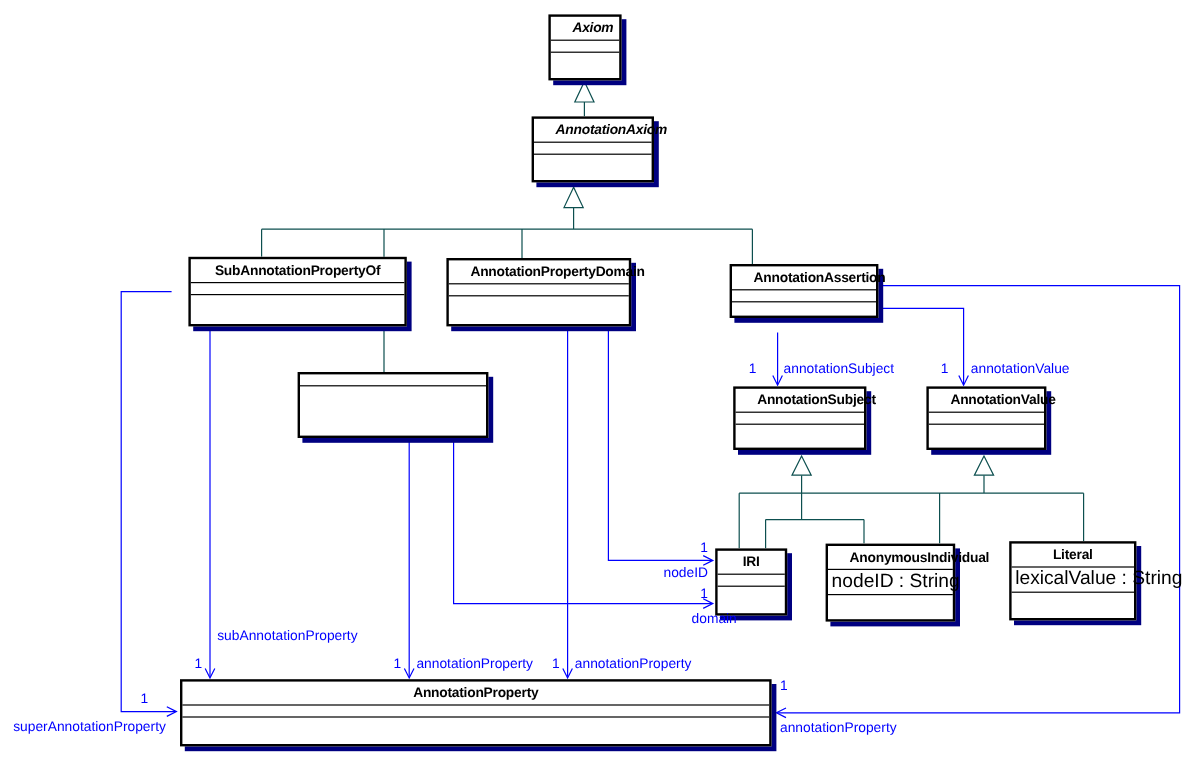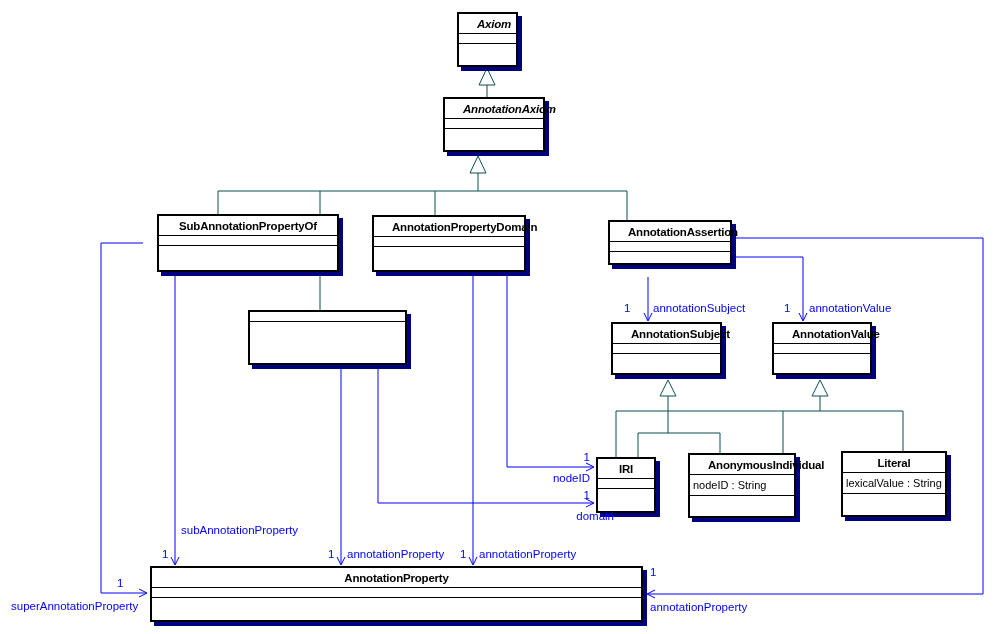--- a/index.html
+++ b/index.html
@@ -20,21 +20,21 @@
   .uml-class{
     position:absolute;background:#ffffff;border:2px solid var(--border);
     box-shadow:4px 4px 0 var(--shadow);display:flex;flex-direction:column;box-sizing:border-box;
   }
   .uml-class .title{
     border-bottom:1px solid var(--border);font-weight:bold;font-size:11.5px;
     letter-spacing:-0.2px;text-align:center;padding:4px 18px 3px;white-space:nowrap;color:#000;
   }
   .uml-class .title.italic{font-style:italic;}
   .uml-class .attrs{
-    border-bottom:1px solid var(--border);min-height:9px;font-size:11px;color:#000;
+    border-bottom:1px solid var(--border);min-height:9px;font-size:16px;color:#000;
     padding:0 3px;display:flex;align-items:center;white-space:nowrap;
   }
   .uml-class .attrs.with-text{min-height:20px;}
   .uml-class .ops{flex:1;}
   .edge-label{
     position:absolute;color:var(--association);font-size:11.5px;white-space:nowrap;line-height:12px;
   }
   .edge-label.right-align{text-align:right;}
 </style>
 </head>

